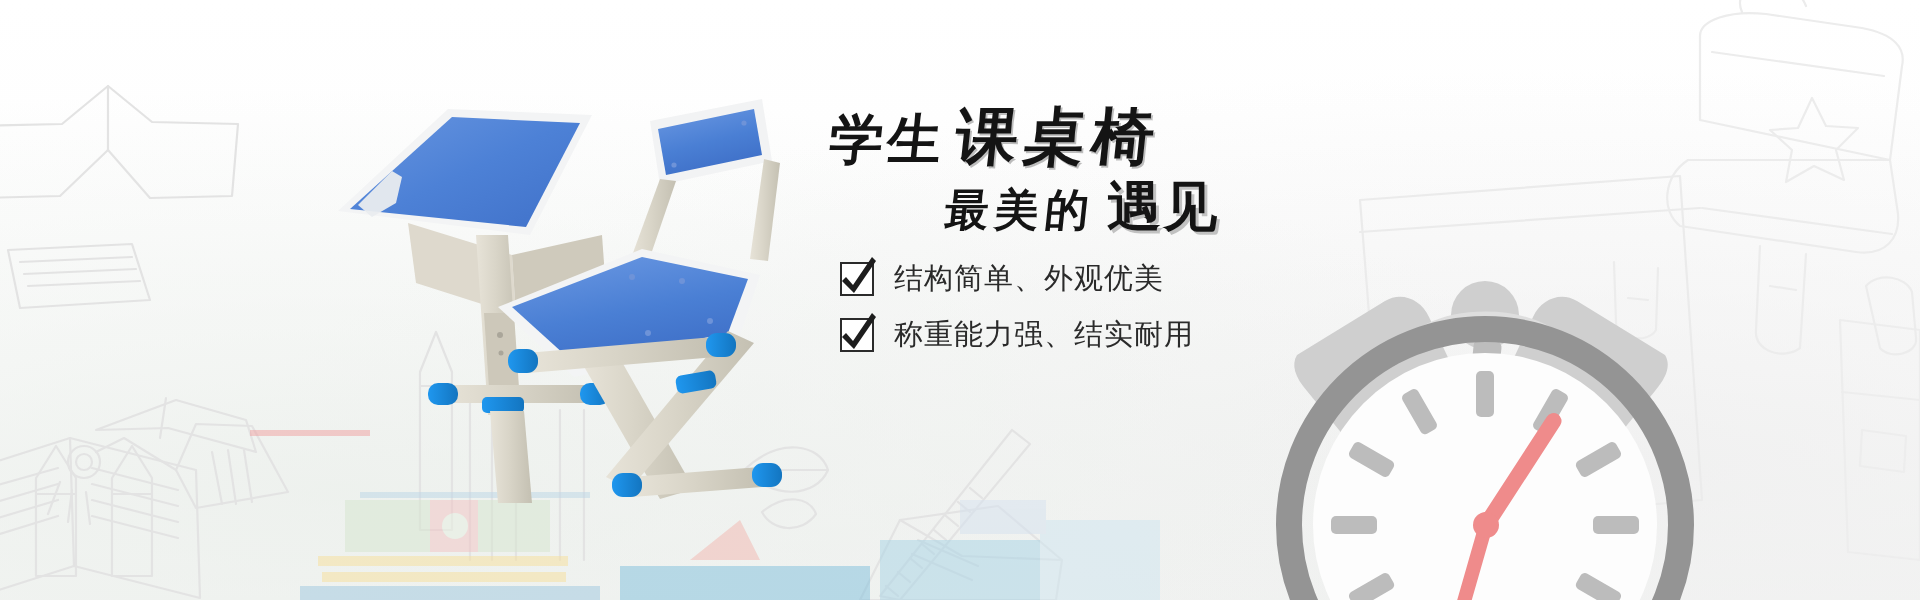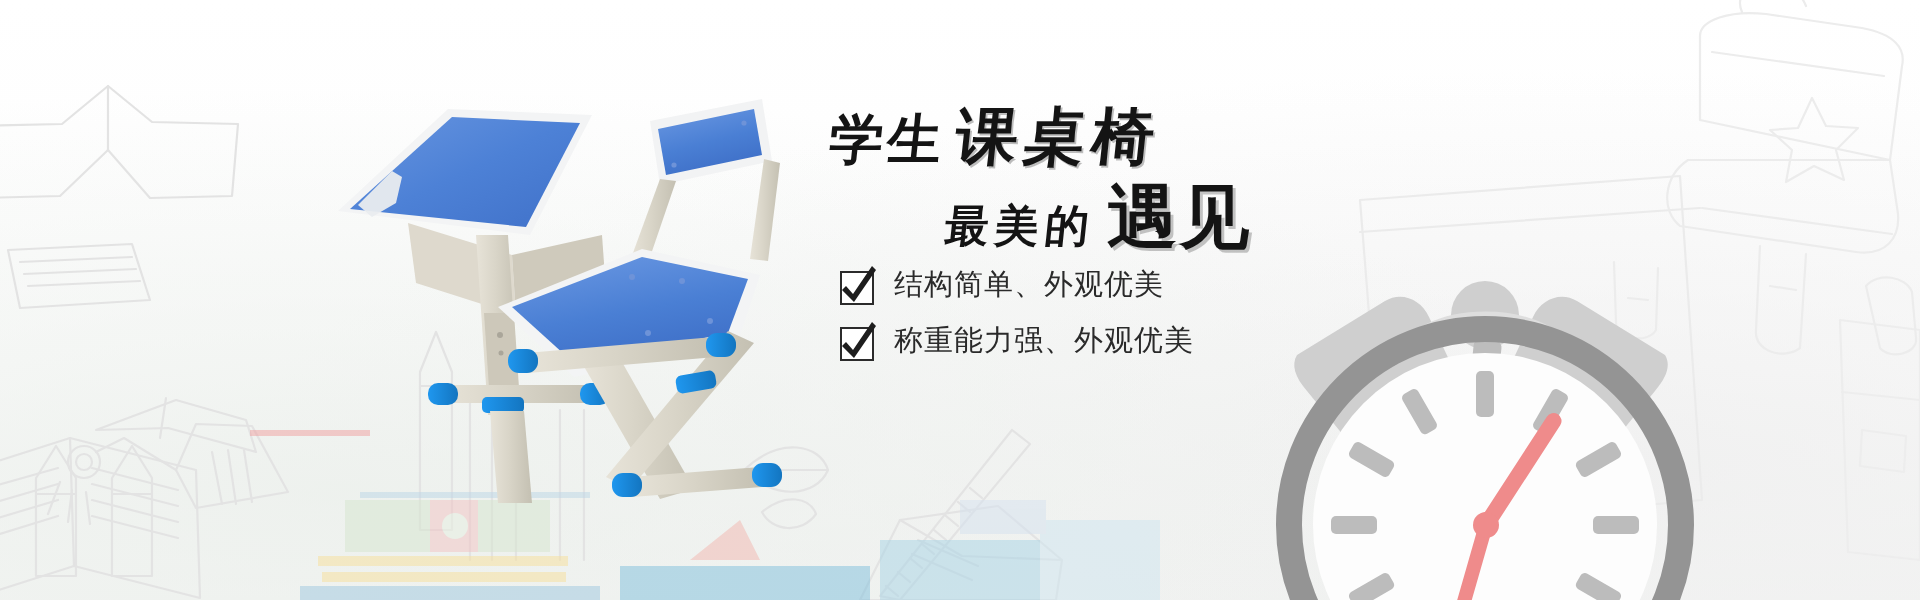--- a/index.html
+++ b/index.html
@@ -46,27 +46,27 @@
     white-space:nowrap;
     font-family:"DejaVu Serif","Liberation Serif",serif;
     color:#141414;
   }
   .hl-line2 .soft{
     font-size:44px;font-weight:700;letter-spacing:6px;
     transform:skewX(-6deg);display:inline-block;
   }
   .hl-line2 .strong{
     font-family:"Liberation Sans","DejaVu Sans",sans-serif;
-    font-size:70px;font-weight:700;letter-spacing:2px;
+    font-size:54px;font-weight:700;letter-spacing:2px;
     margin-left:12px;
     text-shadow:3px 3px 0 rgba(0,0,0,.22);
   }
 
   .features{position:absolute;left:20px;top:158px;}
-  .feature{display:flex;align-items:flex-end;height:52px;margin-bottom:4px;}
+  .feature{display:flex;align-items:center;height:52px;margin-bottom:4px;}
   .check{
     width:30px;height:30px;flex:0 0 30px;
     border:2px solid #2b2b2b;background:#fff;
     position:relative;margin-right:20px;
   }
   .check svg{position:absolute;left:-3px;top:-9px;}
   .feature-text{
     font-size:29px;color:#2a2a2a;letter-spacing:1px;
     white-space:nowrap;
   }
@@ -324,20 +324,20 @@
         </span>
         <span class="feature-text">结构简单、外观优美</span>
       </div>
 
       <div class="feature">
         <span class="check">
           <svg width="38" height="40" viewBox="0 0 38 40">
             <path d="M7 22 L14 30 L33 2 L37 6 L15 38 L3 26 Z" fill="#1d1d1d"></path>
           </svg>
         </span>
-        <span class="feature-text">称重能力强、外观优美</span>
+        <span class="feature-text">称重能力强、结实耐用</span>
       </div>
 
 
     </div>
   </div>
 
 </div>
 
 </body></html>

